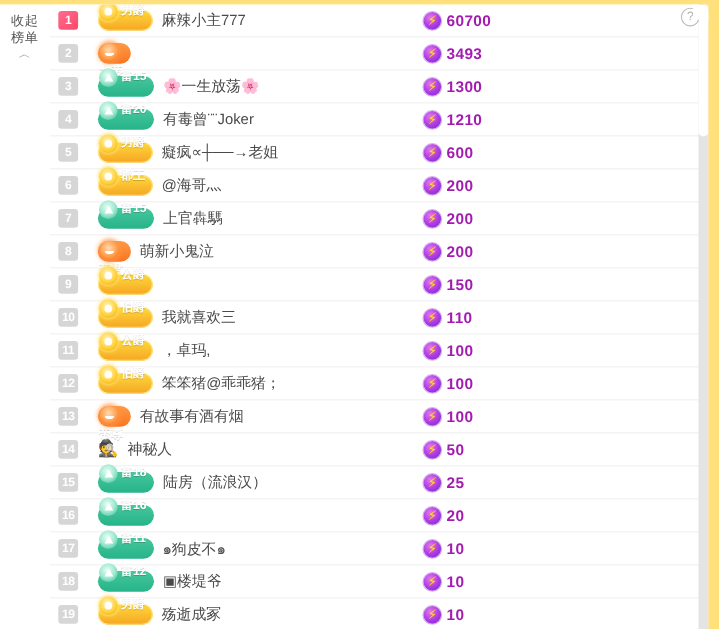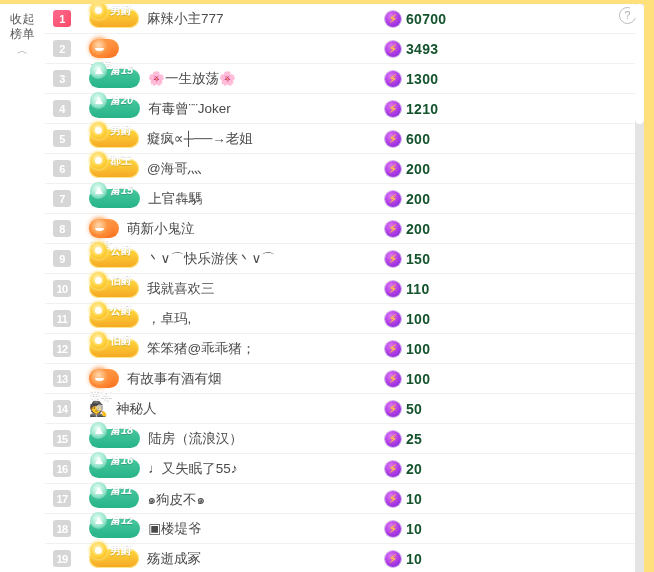--- a/index.html
+++ b/index.html
@@ -114,21 +114,20 @@
   }
   .lvl.gold .lvl-orb .glyph {
     width: 7px; height: 7px;
     background: #ffffff;
     border-radius: 50% 50% 45% 45%;
     opacity: .92;
   }
   
   .lvl.green {
     background: linear-gradient(180deg, #46c79d 0%, #27b388 100%);
-    font-style: italic;
   }
   .lvl.green .lvl-orb {
     background: radial-gradient(circle at 45% 38%, #eafff7 0%, #9fe8cf 50%, #2fb894 100%);
   }
   .lvl.green .lvl-orb .glyph {
     width: 0; height: 0;
     border-left: 4px solid transparent;
     border-right: 4px solid transparent;
     border-bottom: 7px solid #ffffff;
   }
@@ -178,21 +177,21 @@
     display: inline-flex; align-items: center; justify-content: center;
     margin-right: 5px;
     flex: 0 0 16px;
   }
   .bolt .zag {
     font-size: 12px; line-height: 12px; color: #ffd24a;
     font-weight: bold;
     text-shadow: 0 0 2px #ff8a00;
   }
   .score-val {
-    font-size: 14px; font-weight: bold; color: #14532d;
+    font-size: 14px; font-weight: bold; color: #a21caf;
     letter-spacing: .3px;
     text-align: right;
   }
 
   
   .help {
     position: absolute; right: 18px; top: 7px;
     width: 17px; height: 17px;
     border-radius: 50%;
     border: 1px solid #bdbdbd;
@@ -362,21 +361,20 @@
         </div>
       </div>
       <div class="row">
         <div class="rank">9</div>
         <div class="lvl gold">
           <span class="lvl-orb">
             <span class="glyph"></span>
           </span>
           <span class="lvl-txt">公爵</span>
         </div>
-        <div class="uname">丶∨⌒快乐游侠丶∨⌒</div>
         <div class="score">
           <span class="bolt">
             <span class="zag">⚡</span>
           </span>
           <span class="score-val">150</span>
         </div>
       </div>
       <div class="row">
         <div class="rank">10</div>
         <div class="lvl gold">
@@ -469,21 +467,20 @@
         </div>
       </div>
       <div class="row">
         <div class="rank">16</div>
         <div class="lvl green">
           <span class="lvl-orb">
             <span class="glyph"></span>
           </span>
           <span class="lvl-txt">富16</span>
         </div>
-        <div class="uname">♩又失眠了55♪</div>
         <div class="score">
           <span class="bolt">
             <span class="zag">⚡</span>
           </span>
           <span class="score-val">20</span>
         </div>
       </div>
       <div class="row">
         <div class="rank">17</div>
         <div class="lvl green">

